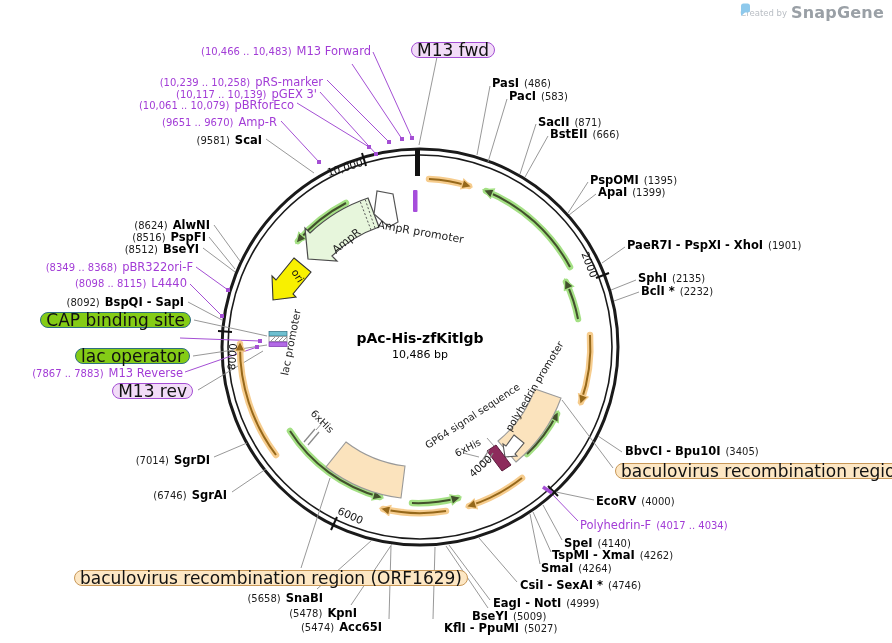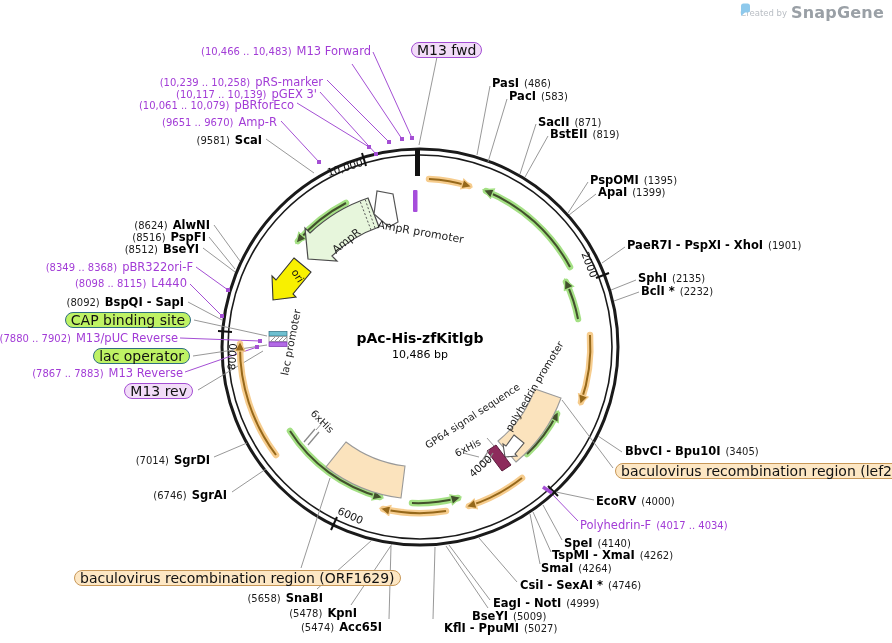--- a/index.html
+++ b/index.html
@@ -4,24 +4,24 @@
 <style>
   html,body{margin:0;padding:0;background:#fff;}
   .canvas{position:relative;width:892px;height:643px;background:#ffffff;overflow:hidden;
           font-family:"DejaVu Sans","Liberation Sans",sans-serif;}
   svg{position:absolute;left:0;top:0;}
   .lbl{position:absolute;white-space:nowrap;font-size:11.5px;color:#000;line-height:14px;}
   .nm{font-weight:bold;font-size:11.5px;}
   .ps{font-size:10px;color:#1a1a1a;}
   .gapL{margin-left:5px;} .gapR{margin-right:5px;}
   .pr{color:#a23cd6;} .pr .nm{font-weight:normal;color:#a23cd6;} .pr .ps{color:#a23cd6;}
-  .boxlbl{position:absolute;font-size:14px;padding:0 5px;border-radius:8px;line-height:14px;
+  .boxlbl{position:absolute;font-size:17px;padding:0 5px;border-radius:8px;line-height:14px;
           white-space:nowrap;color:#111;}
   .pbox{background:#f2dcf8;border:1px solid #a44fd4;}
-  .tbox{background:#bef264;border:1px solid #2e6e80;}
+  .tbox{background:#84cc16;border:1px solid #2e6e80;}
   .obox{background:#fde7c4;border:1px solid #c89858;}
   .title{position:absolute;left:320px;top:330px;width:200px;text-align:center;}
   .title-name{font-weight:bold;font-size:14px;color:#000;}
   .title-size{font-size:11px;color:#000;margin-top:2px;}
   .credit{position:absolute;right:8px;top:3px;display:flex;align-items:center;gap:4px;}
   .credit-created{font-size:8.5px;color:#b9bec4;}
   .credit-brand{font-size:16px;color:#9aa0a6;font-weight:bold;letter-spacing:.2px;}
   text{font-family:"DejaVu Sans","Liberation Sans",sans-serif;}
 </style>
 </head>
@@ -232,21 +232,21 @@
 
 <div class="boxlbl pbox" style="left:411px;top:42px">M13 fwd</div>
 
 <div class="lbl" style="left:492px;top:76px">
   <span class="nm">PasI</span><span class="ps gapL">(486)</span></div>
 <div class="lbl" style="left:509px;top:89px">
   <span class="nm">PacI</span><span class="ps gapL">(583)</span></div>
 <div class="lbl" style="left:538px;top:115px">
   <span class="nm">SacII</span><span class="ps gapL">(871)</span></div>
 <div class="lbl" style="left:550px;top:127px">
-  <span class="nm">BstEII</span><span class="ps gapL">(819)</span></div>
+  <span class="nm">BstEII</span><span class="ps gapL">(666)</span></div>
 <div class="lbl" style="left:590px;top:173px">
   <span class="nm">PspOMI</span><span class="ps gapL">(1395)</span></div>
 <div class="lbl" style="left:598px;top:185px">
   <span class="nm">ApaI</span><span class="ps gapL">(1399)</span></div>
 <div class="lbl" style="left:627px;top:238px">
   <span class="nm">PaeR7I - PspXI - XhoI</span><span class="ps gapL">(1901)</span></div>
 <div class="lbl" style="left:638px;top:271px">
   <span class="nm">SphI</span><span class="ps gapL">(2135)</span></div>
 <div class="lbl" style="left:641px;top:284px">
   <span class="nm">BclI *</span><span class="ps gapL">(2232)</span></div>
@@ -286,22 +286,20 @@
   <span class="ps gapR">(8516)</span><span class="nm">PspFI</span></div>
 <div class="lbl" style="right:693px;top:242px">
   <span class="ps gapR">(8512)</span><span class="nm">BseYI</span></div>
 <div class="lbl pr" style="right:699px;top:260px">
   <span class="ps gapR">(8349 .. 8368)</span><span class="nm">pBR322ori-F</span></div>
 <div class="lbl pr" style="right:705px;top:276px">
   <span class="ps gapR">(8098 .. 8115)</span><span class="nm">L4440</span></div>
 <div class="lbl" style="right:708px;top:295px">
   <span class="ps gapR">(8092)</span><span class="nm">BspQI - SapI</span></div>
 <div class="boxlbl tbox" style="right:701px;top:312px">CAP binding site</div>
-<div class="lbl pr" style="right:714px;top:331px">
-  <span class="ps gapR">(7880 .. 7902)</span><span class="nm">M13/pUC Reverse</span></div>
 <div class="boxlbl tbox" style="right:702px;top:348px">lac operator</div>
 <div class="lbl pr" style="right:709px;top:366px">
   <span class="ps gapR">(7867 .. 7883)</span><span class="nm">M13 Reverse</span></div>
 <div class="boxlbl pbox" style="right:699px;top:383px">M13 rev</div>
 <div class="lbl" style="right:682px;top:453px">
   <span class="ps gapR">(7014)</span><span class="nm">SgrDI</span></div>
 <div class="lbl" style="right:665px;top:488px">
   <span class="ps gapR">(6746)</span><span class="nm">SgrAI</span></div>
 
 </div>

